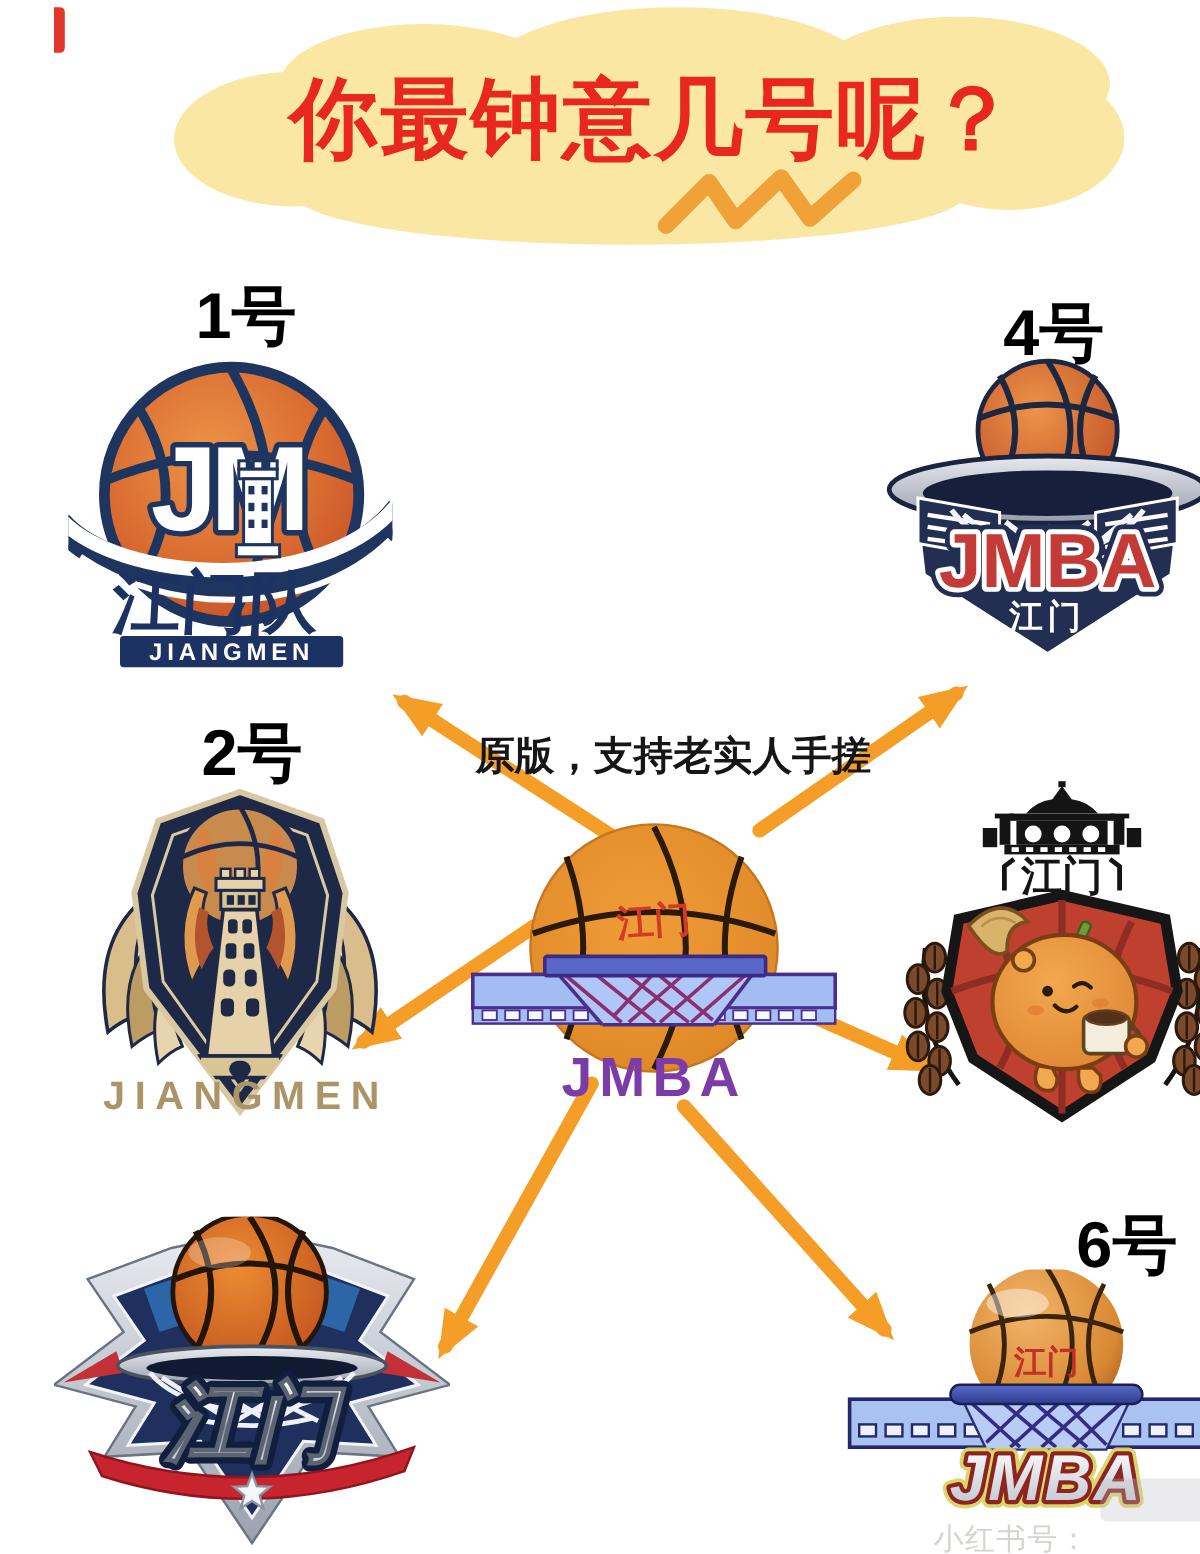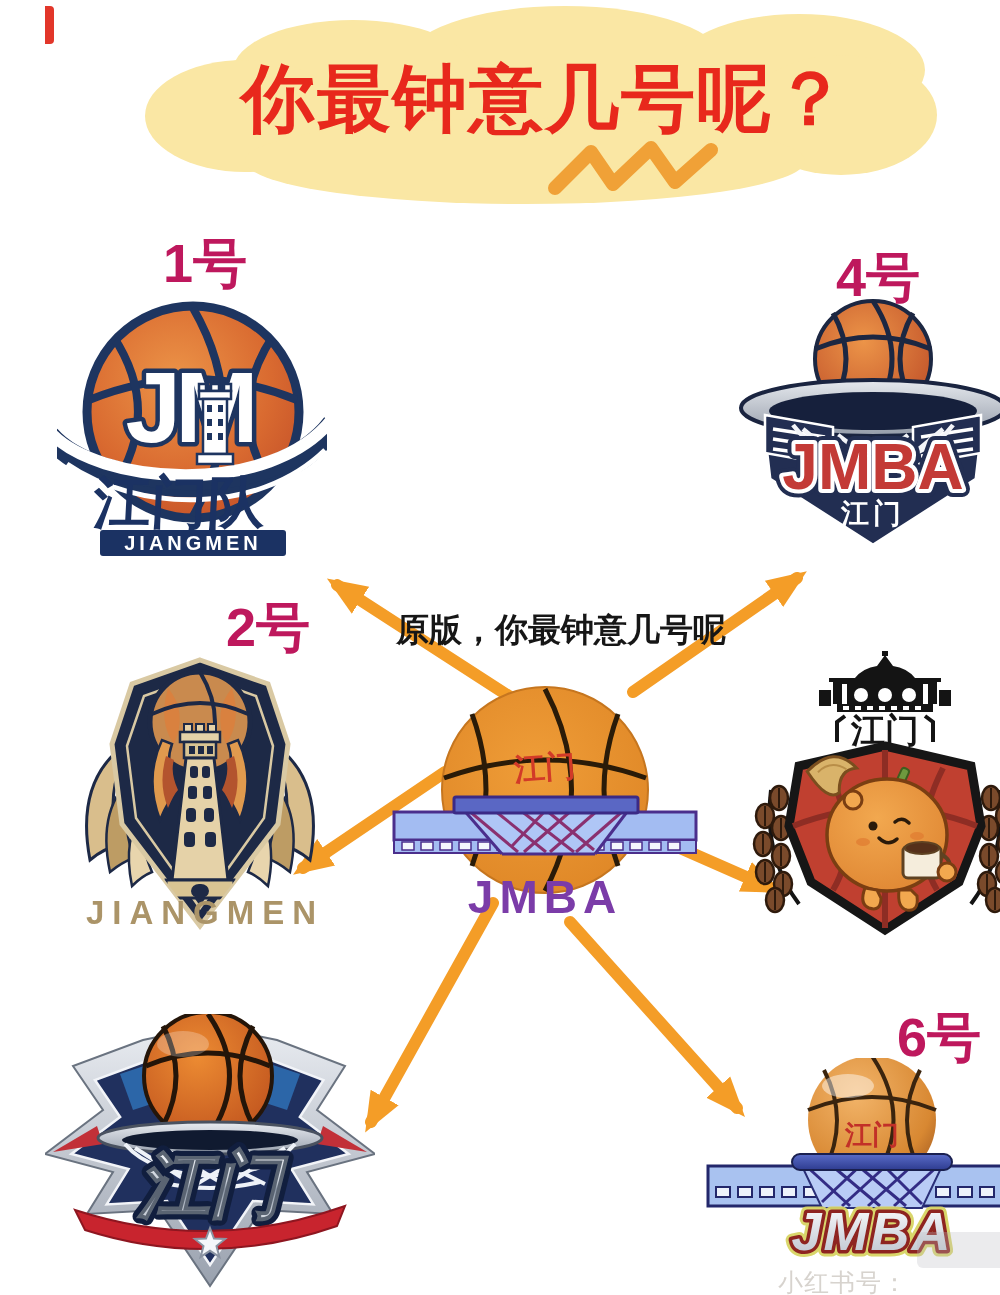--- a/index.html
+++ b/index.html
@@ -2,21 +2,21 @@
 <html><head>
 <meta charset="utf-8">
 <style>
   html,body{margin:0;padding:0;background:#ffffff;}
   .canvas{position:relative;width:1000px;height:1295px;background:#ffffff;overflow:hidden;
           font-family:"Liberation Sans","DejaVu Sans",sans-serif;margin-left:45px;}
   .abs{position:absolute;}
   .cloud{position:absolute;background:#FAE7A4;border-radius:50%;}
   .title{position:absolute;left:0;top:50px;width:1000px;text-align:center;
          font-size:74px;font-weight:900;color:#E8281C;letter-spacing:2px;z-index:3;}
-  .num{position:absolute;text-align:center;font-size:54px;font-weight:900;color:#be185d;z-index:4;}
+  .num{position:absolute;text-align:center;font-size:54px;font-weight:900;color:#000000;z-index:4;}
   .note{position:absolute;left:300px;top:608px;width:432px;text-align:center;
         font-size:33px;font-weight:700;color:#161616;z-index:4;}
   .gold-sub{position:absolute;left:18px;top:894px;width:284px;text-align:center;
         font-size:33px;font-weight:700;color:#AB9468;letter-spacing:8px;z-index:4;}
   .watermark{position:absolute;left:733px;top:1266px;font-size:25px;color:#D7D3CE;
         letter-spacing:1px;z-index:5;}
   .wm-chip{position:absolute;left:872px;top:1232px;width:102px;height:36px;
         background:rgba(190,190,196,0.30);border-radius:6px;z-index:5;}
   .corner-mark{position:absolute;left:0;top:6px;width:9px;height:38px;background:#E2362A;
         border-radius:0 4px 4px 0;z-index:3;}
@@ -157,21 +157,21 @@
         <path d="M140,146 L200,184"></path>
       <path d="M210,136 L150,186"></path>
         <path d="M175,142 L115,188"></path>
       <path d="M115,184 Q140,196 165,184"></path>
     </g>
     <text x="140" y="196" font-size="64" font-weight="900" text-anchor="middle" fill="none" stroke="#222E52" stroke-width="16" stroke-linejoin="round">JMBA</text>
     <text x="140" y="196" font-size="64" font-weight="900" text-anchor="middle" fill="#C33A36" stroke="#FFFFFF" stroke-width="8" paint-order="stroke" stroke-linejoin="round">JMBA</text>
     <text x="140" y="230" font-size="28" font-weight="700" text-anchor="middle" letter-spacing="4" fill="#FFFFFF">江门</text>
   </svg>
 
-  <div class="num" style="left:65px;top:592px;width:200px;text-align:right;">2号</div>
+  <div class="num" style="left:65px;top:592px;width:200px;">2号</div>
   <svg class="logo" style="left:25px;top:648px;" width="260" height="290" viewBox="0 0 260 290">
     <defs>
       <clipPath id="clip2">
           <path d="M130,12 L198,36 L218,96 L208,176 L130,278 L52,176 L42,96 L62,36 Z"></path>
         </clipPath>
     </defs>
     <g id="wingL">
       <path d="M62,92 Q4,128 20,212 Q34,200 52,196 Q30,150 62,92 Z" fill="#D9BE8C" stroke="#1D2946" stroke-width="3"></path>
       <path d="M66,126 Q26,158 40,224 Q52,214 64,210 Q48,168 66,126 Z" fill="#BD9C64" stroke="#1D2946" stroke-width="2.5"></path>
       <path d="M74,160 Q52,190 62,238 Q72,228 82,224 Q68,192 74,160 Z" fill="#E8D5AD" stroke="#1D2946" stroke-width="2.5"></path>
@@ -219,21 +219,21 @@
           <rect x="114" y="184" width="11" height="15" rx="4"></rect>
             <rect x="135" y="184" width="11" height="15" rx="4"></rect>
         </g>
         <rect x="96" y="232" width="68" height="18" fill="#D9C493" stroke="#1D2946" stroke-width="3"></rect>
         <rect x="121" y="236" width="18" height="14" rx="8" fill="#1D2946"></rect>
       </g>
     </g>
   </svg>
   <div class="gold-sub">JIANGMEN</div>
 
-  <div class="note">原版，你最钟意几号呢</div>
+  <div class="note">原版，支持老实人手搓</div>
   <svg class="logo" style="left:345px;top:672px;" width="310" height="250" viewBox="0 0 310 250">
     <defs>
       <radialGradient id="ball7" cx="0.45" cy="0.4" r="0.75">
         <stop offset="0" stop-color="#EF9D38"></stop>
           <stop offset="1" stop-color="#DD8424"></stop>
       </radialGradient>
     </defs>
     <g>
       <circle cx="155" cy="118" r="103" fill="url(#ball7)" stroke="#C6761F" stroke-width="2"></circle>
       <g stroke="#2A1B08" stroke-width="5" fill="none">

